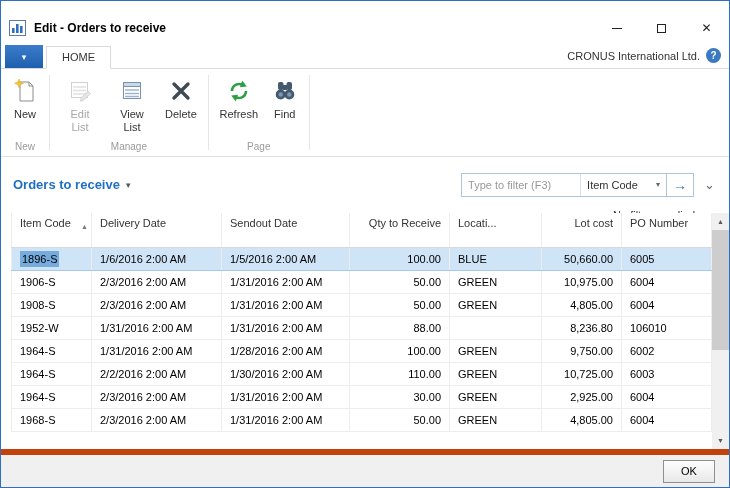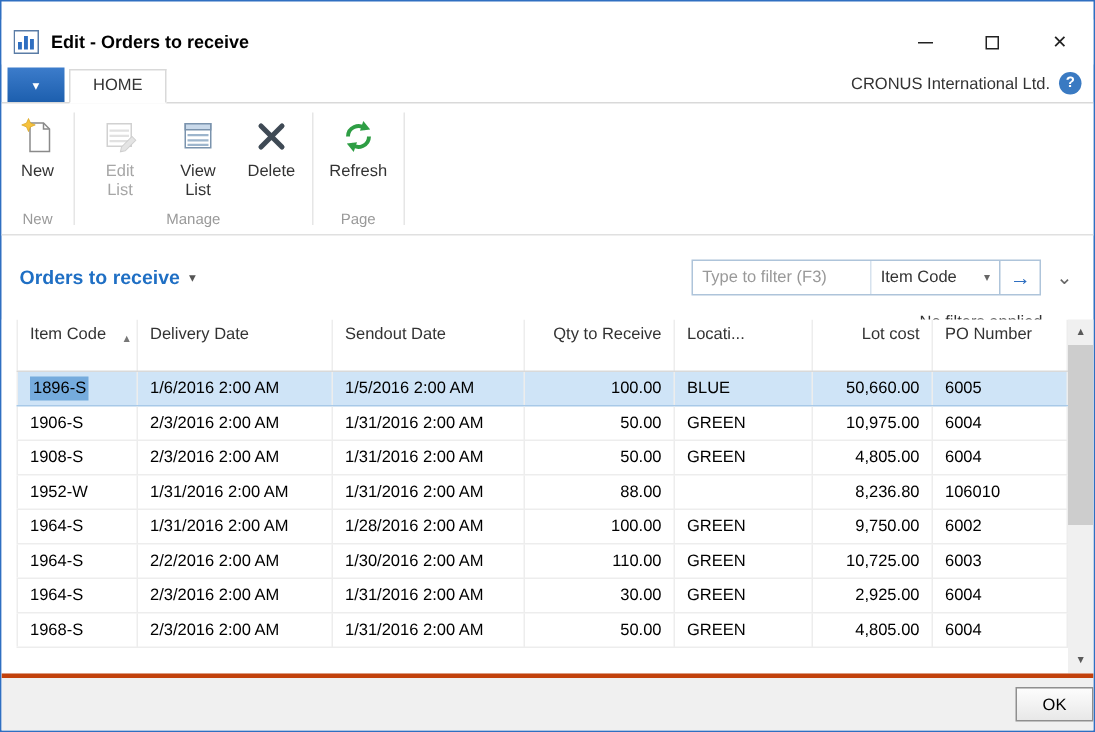--- a/index.html
+++ b/index.html
@@ -59,21 +59,21 @@
   tr.selected td { background: #cfe4f7; border-bottom-color: #a8c9e8; }
   tr.selected td:first-child .sel-text { background: #75abdd; padding: 2px 2px; }
 
   
   .vscroll { width: 17px; background: #f0f0f0; display: flex; flex-direction: column; align-items: center; }
   .scroll-arrow { height: 17px; width: 17px; display: flex; align-items: center; justify-content: center; font-size: 7px; color: #5a5a5a; }
   .scroll-thumb { width: 17px; height: 120px; background: #cdcdcd; }
   .scroll-arrow.down { margin-top: auto; }
 
   
-  .footer { position: absolute; left: 0; right: 0; bottom: 0; height: 38px; background: #f0f0f0; border-top: 3px solid #c2410c; display: flex; align-items: center; justify-content: flex-end; }
+  .footer { position: absolute; left: 0; right: 0; bottom: 0; height: 38px; background: #f0f0f0; border-top: 6px solid #c2410c; display: flex; align-items: center; justify-content: flex-end; padding-right: 14px; }
   .ok-button { width: 52px; height: 23px; background: linear-gradient(#fdfdfd, #e8e8e8); border: 1px solid #8f8f8f; font-size: 11px; font-family: "Liberation Sans", sans-serif; color: #000; }
 </style>
 </head>
 <body>
 
 <div class="window">
 
   <div class="titlebar">
     <span class="app-icon">
       <svg width="17" height="16" viewBox="0 0 17 16">
@@ -172,20 +172,34 @@
           <span class="icon24">
             <svg width="26" height="26" viewBox="0 0 26 26">
               <path d="M6 13a7 7 0 0 1 11.6-5.2" fill="none" stroke="#2e9e44" stroke-width="2.6"></path>
               <polygon points="16.2,2.6 20.8,8.4 14.0,9.2" fill="#2e9e44"></polygon>
               <path d="M20 13a7 7 0 0 1-11.6 5.2" fill="none" stroke="#2e9e44" stroke-width="2.6"></path>
               <polygon points="9.8,23.4 5.2,17.6 12.0,16.8" fill="#2e9e44"></polygon>
             </svg>
           </span>
           <span class="btn-label">Refresh</span>
         </div>
+        <div class="ribbon-btn">
+          <span class="icon24">
+            <svg width="26" height="26" viewBox="0 0 26 26">
+              <rect x="6" y="4" width="5.5" height="8" rx="2" fill="#445a70"></rect>
+              <rect x="14.5" y="4" width="5.5" height="8" rx="2" fill="#445a70"></rect>
+              <rect x="11" y="7" width="4" height="5" fill="#445a70"></rect>
+              <circle cx="8.7" cy="16.5" r="5" fill="#445a70"></circle>
+              <circle cx="17.3" cy="16.5" r="5" fill="#445a70"></circle>
+              <circle cx="8.7" cy="16.5" r="2.2" fill="#7d97ad"></circle>
+              <circle cx="17.3" cy="16.5" r="2.2" fill="#7d97ad"></circle>
+            </svg>
+          </span>
+          <span class="btn-label">Find</span>
+        </div>
       </div>
       <div class="group-label">Page</div>
     </div>
 
     <div class="ribbon-sep"></div>
   </div>
 
   <div class="page-header">
     <span class="page-title">Orders to receive</span>
     <span class="title-caret">▾</span>

